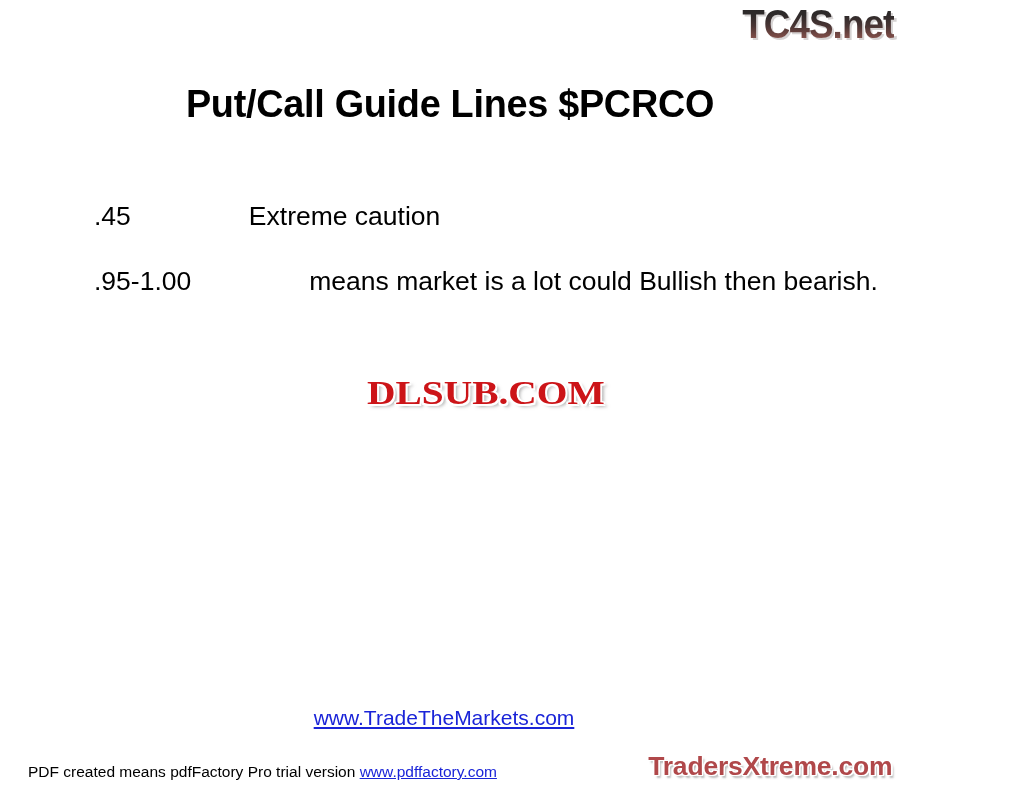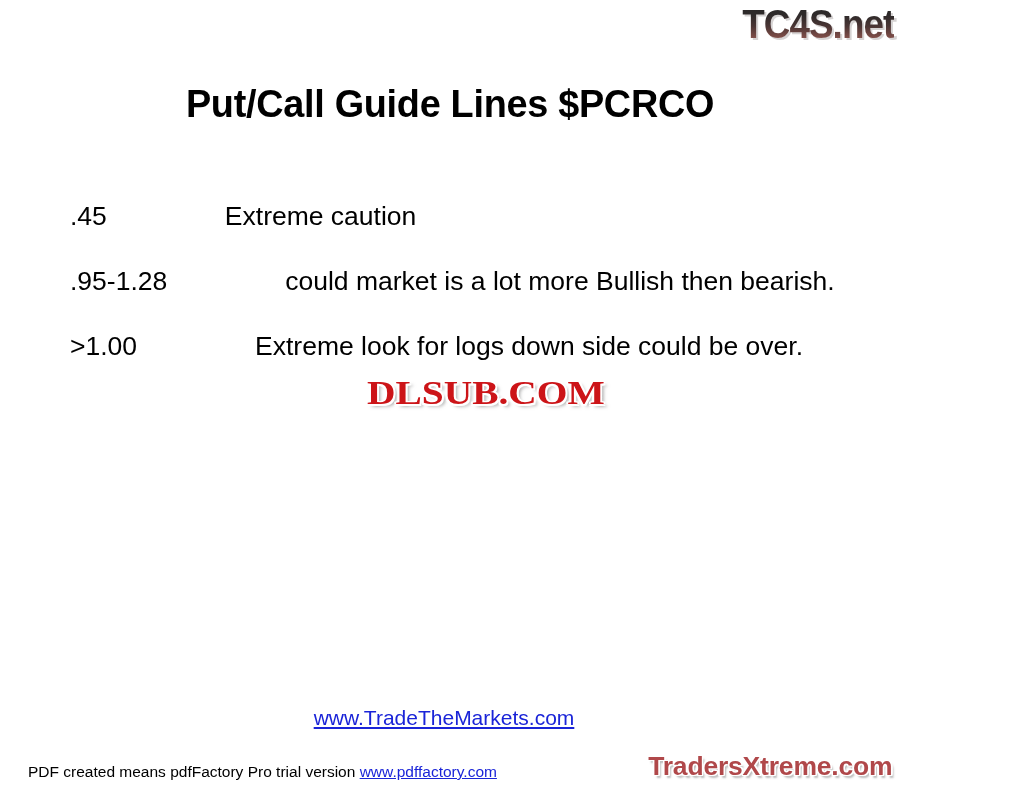--- a/index.html
+++ b/index.html
@@ -83,20 +83,21 @@
   .guide-row {
     position: relative;
     font-size: 26.5px;
     line-height: 37px;
     color: #000000;
     margin-bottom: 28px;
     white-space: normal;
   }
   .guide-row .range {
     display: inline;
+    margin-left: 24px;
   }
   .guide-row .spacer {
     display: inline-block;
     width: 118px;
   }
   .guide-row.extra-indent .spacer {
     width: 210px;
   }
   .guide-row .desc {
     display: inline;
@@ -201,26 +202,23 @@
   <div class="guide-list">
 
     <div class="guide-row">
       <span class="range">.45</span><span class="spacer"></span><span class="desc">Extreme caution</span>
     </div>
 
 
 
 
     <div class="guide-row">
-      <span class="range">.95-1.28</span><span class="spacer"></span><span class="desc">could market is a lot more Bullish then bearish.</span>
+      <span class="range">.95-1.00</span><span class="spacer"></span><span class="desc">means market is a lot could Bullish then bearish.</span>
     </div>
 
-    <div class="guide-row">
-      <span class="range">&gt;1.00</span><span class="spacer"></span><span class="desc">Extreme look for logs down side could be over.</span>
-    </div>
 
   </div>
 
   <div class="watermark">DLSUB.COM</div>
 
   <div class="footer-link">
     <a href="#">www.TradeTheMarkets.com</a>
   </div>
 
   <div class="page-number">1</div>

